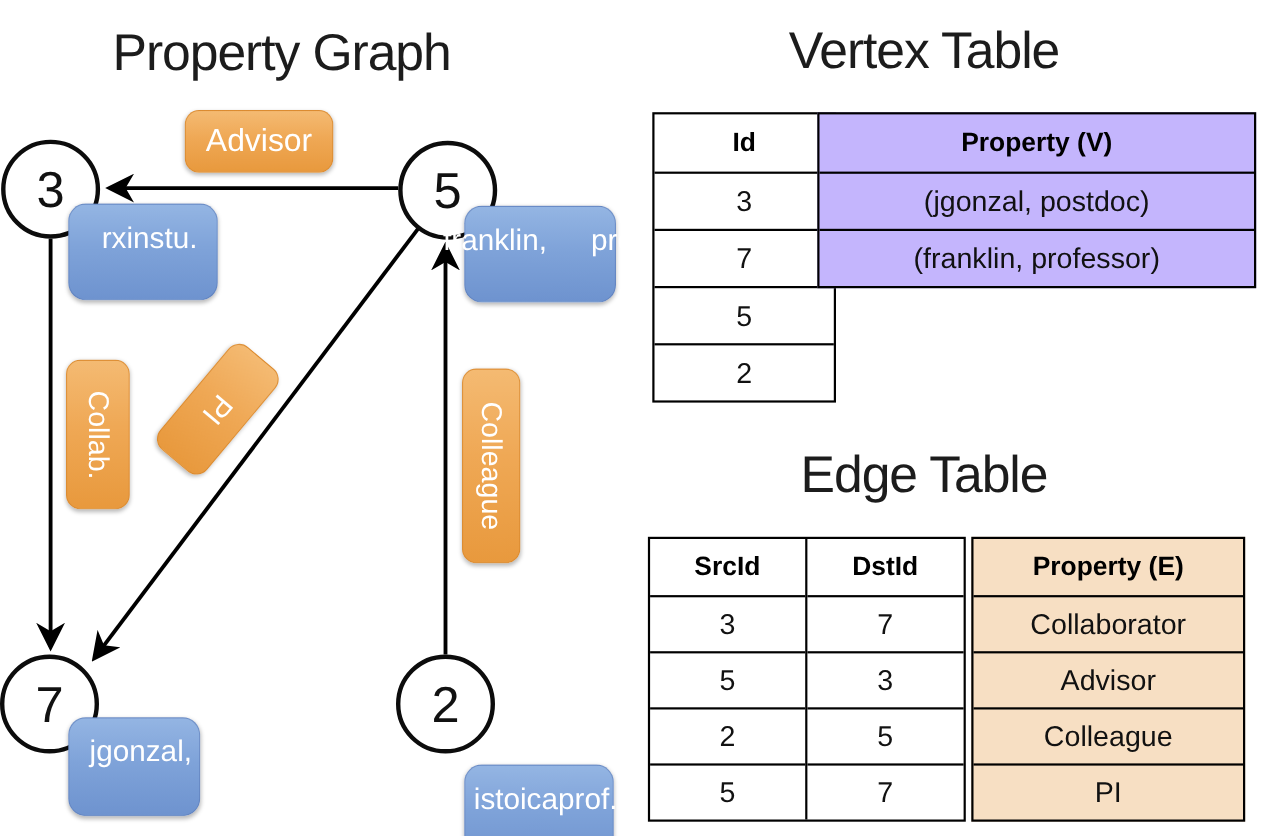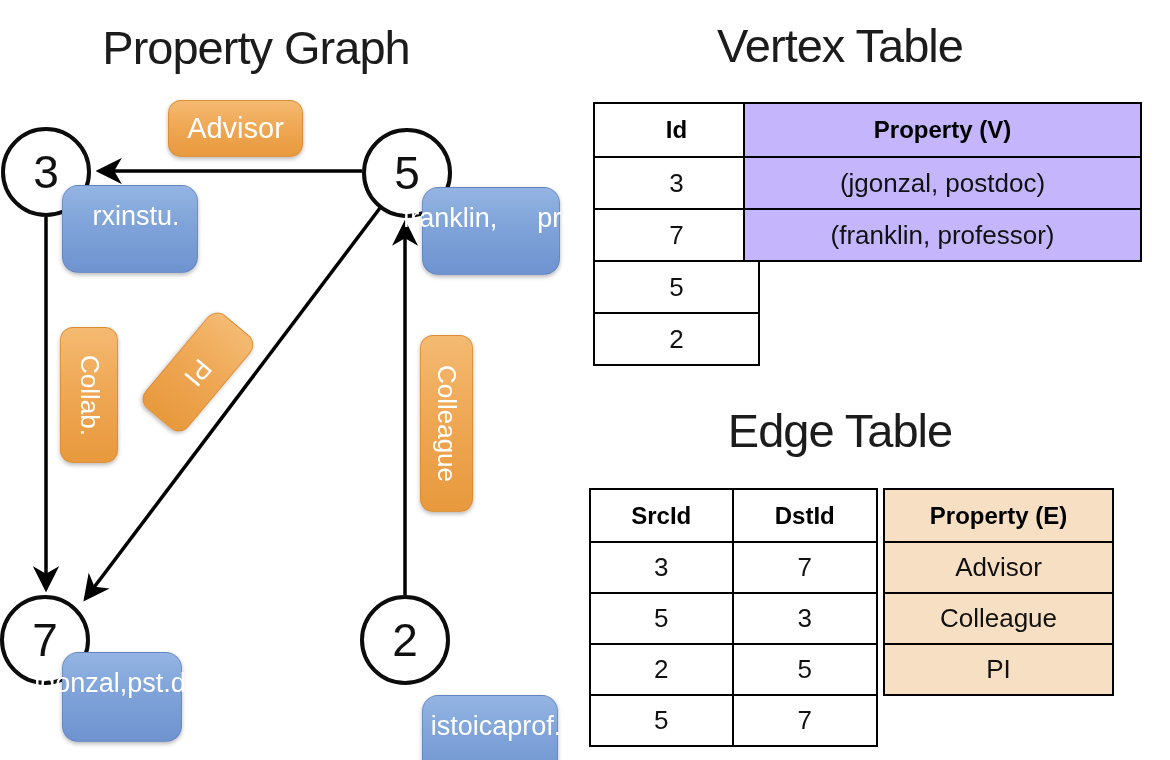--- a/index.html
+++ b/index.html
@@ -58,21 +58,21 @@
 
   
   #vt-id   { left:593px; top:102px; width:167px; }
   #vt-prop { left:743px; top:102px; width:399px; background:#c4b5fd; }
   #vt-id .cell, #vt-prop .cell { height:52px; }
 
   
   #et-ids  { left:589px; top:488px; width:289px; display:flex; }
   #et-ids .subcol { width:50%; }
   #et-ids .subcol:first-child { border-right:2px solid #000; }
-  #et-prop { left:883px; top:488px; width:231px; background:#f7dfc3; }
+  #et-prop { left:883px; top:488px; width:249px; background:#f7dfc3; }
   #et-ids .cell, #et-prop .cell { height:51px; }
 </style>
 </head>
 <body>
 
 <div class="stage">
 
   <div class="big-title" id="pg-title">Property Graph</div>
   <div class="big-title" id="vt-title">Vertex Table</div>
   <div class="big-title" id="et-title">Edge Table</div>
@@ -105,21 +105,20 @@
   <div class="vbox" id="vbox-rxin">
     <span>rxin</span>
     <span>stu.</span>
   </div>
   <div class="vbox" id="vbox-franklin">
     <span>franklin,</span>
     <span>prof.</span>
   </div>
   <div class="vbox" id="vbox-jgonzal">
     <span>jgonzal,</span>
-    <span>pst.doc.</span>
   </div>
   <div class="vbox" id="vbox-istoica">
     <span>istoica</span>
     <span>prof.</span>
   </div>
 
   <div class="epill" id="pill-advisor">
     <span>Advisor</span>
   </div>
   <div class="epill" id="pill-collab">
@@ -158,18 +157,19 @@
       <div class="cell hdr">DstId</div>
       <div class="cell">7</div>
       <div class="cell">3</div>
       <div class="cell">5</div>
       <div class="cell">7</div>
     </div>
   </div>
 
   <div class="tbl-col" id="et-prop">
     <div class="cell hdr">Property (E)</div>
+    <div class="cell">Collaborator</div>
     <div class="cell">Advisor</div>
     <div class="cell">Colleague</div>
     <div class="cell">PI</div>
   </div>
 
 </div>
 
 </body></html>

